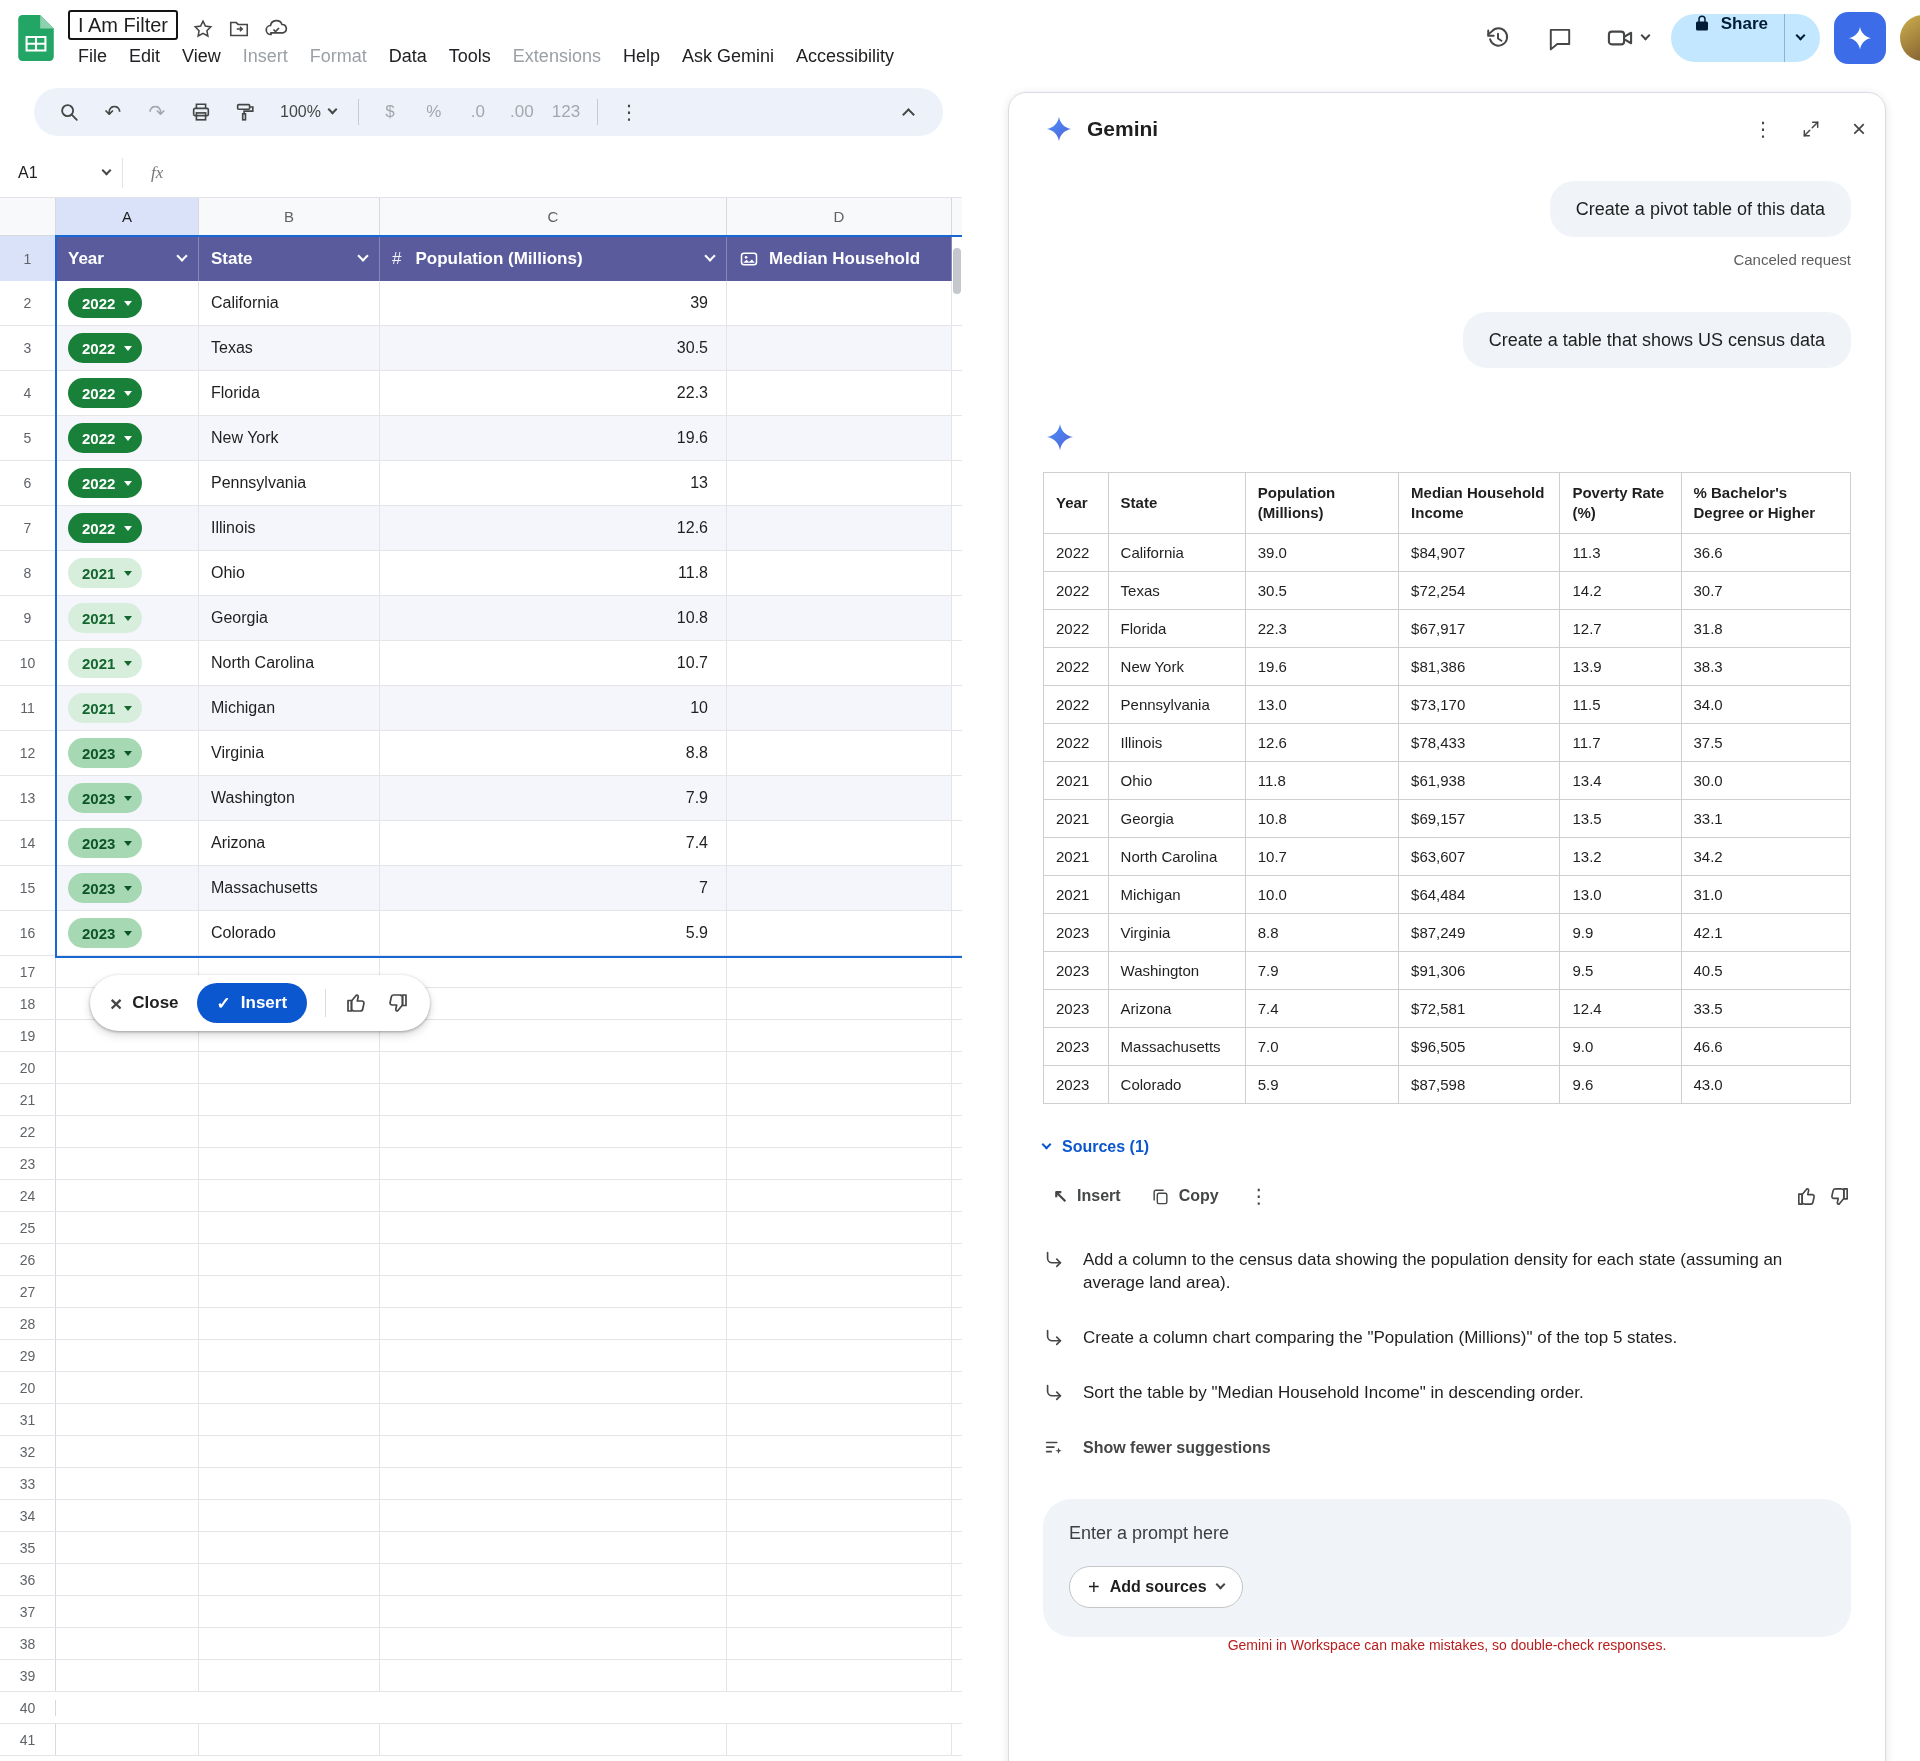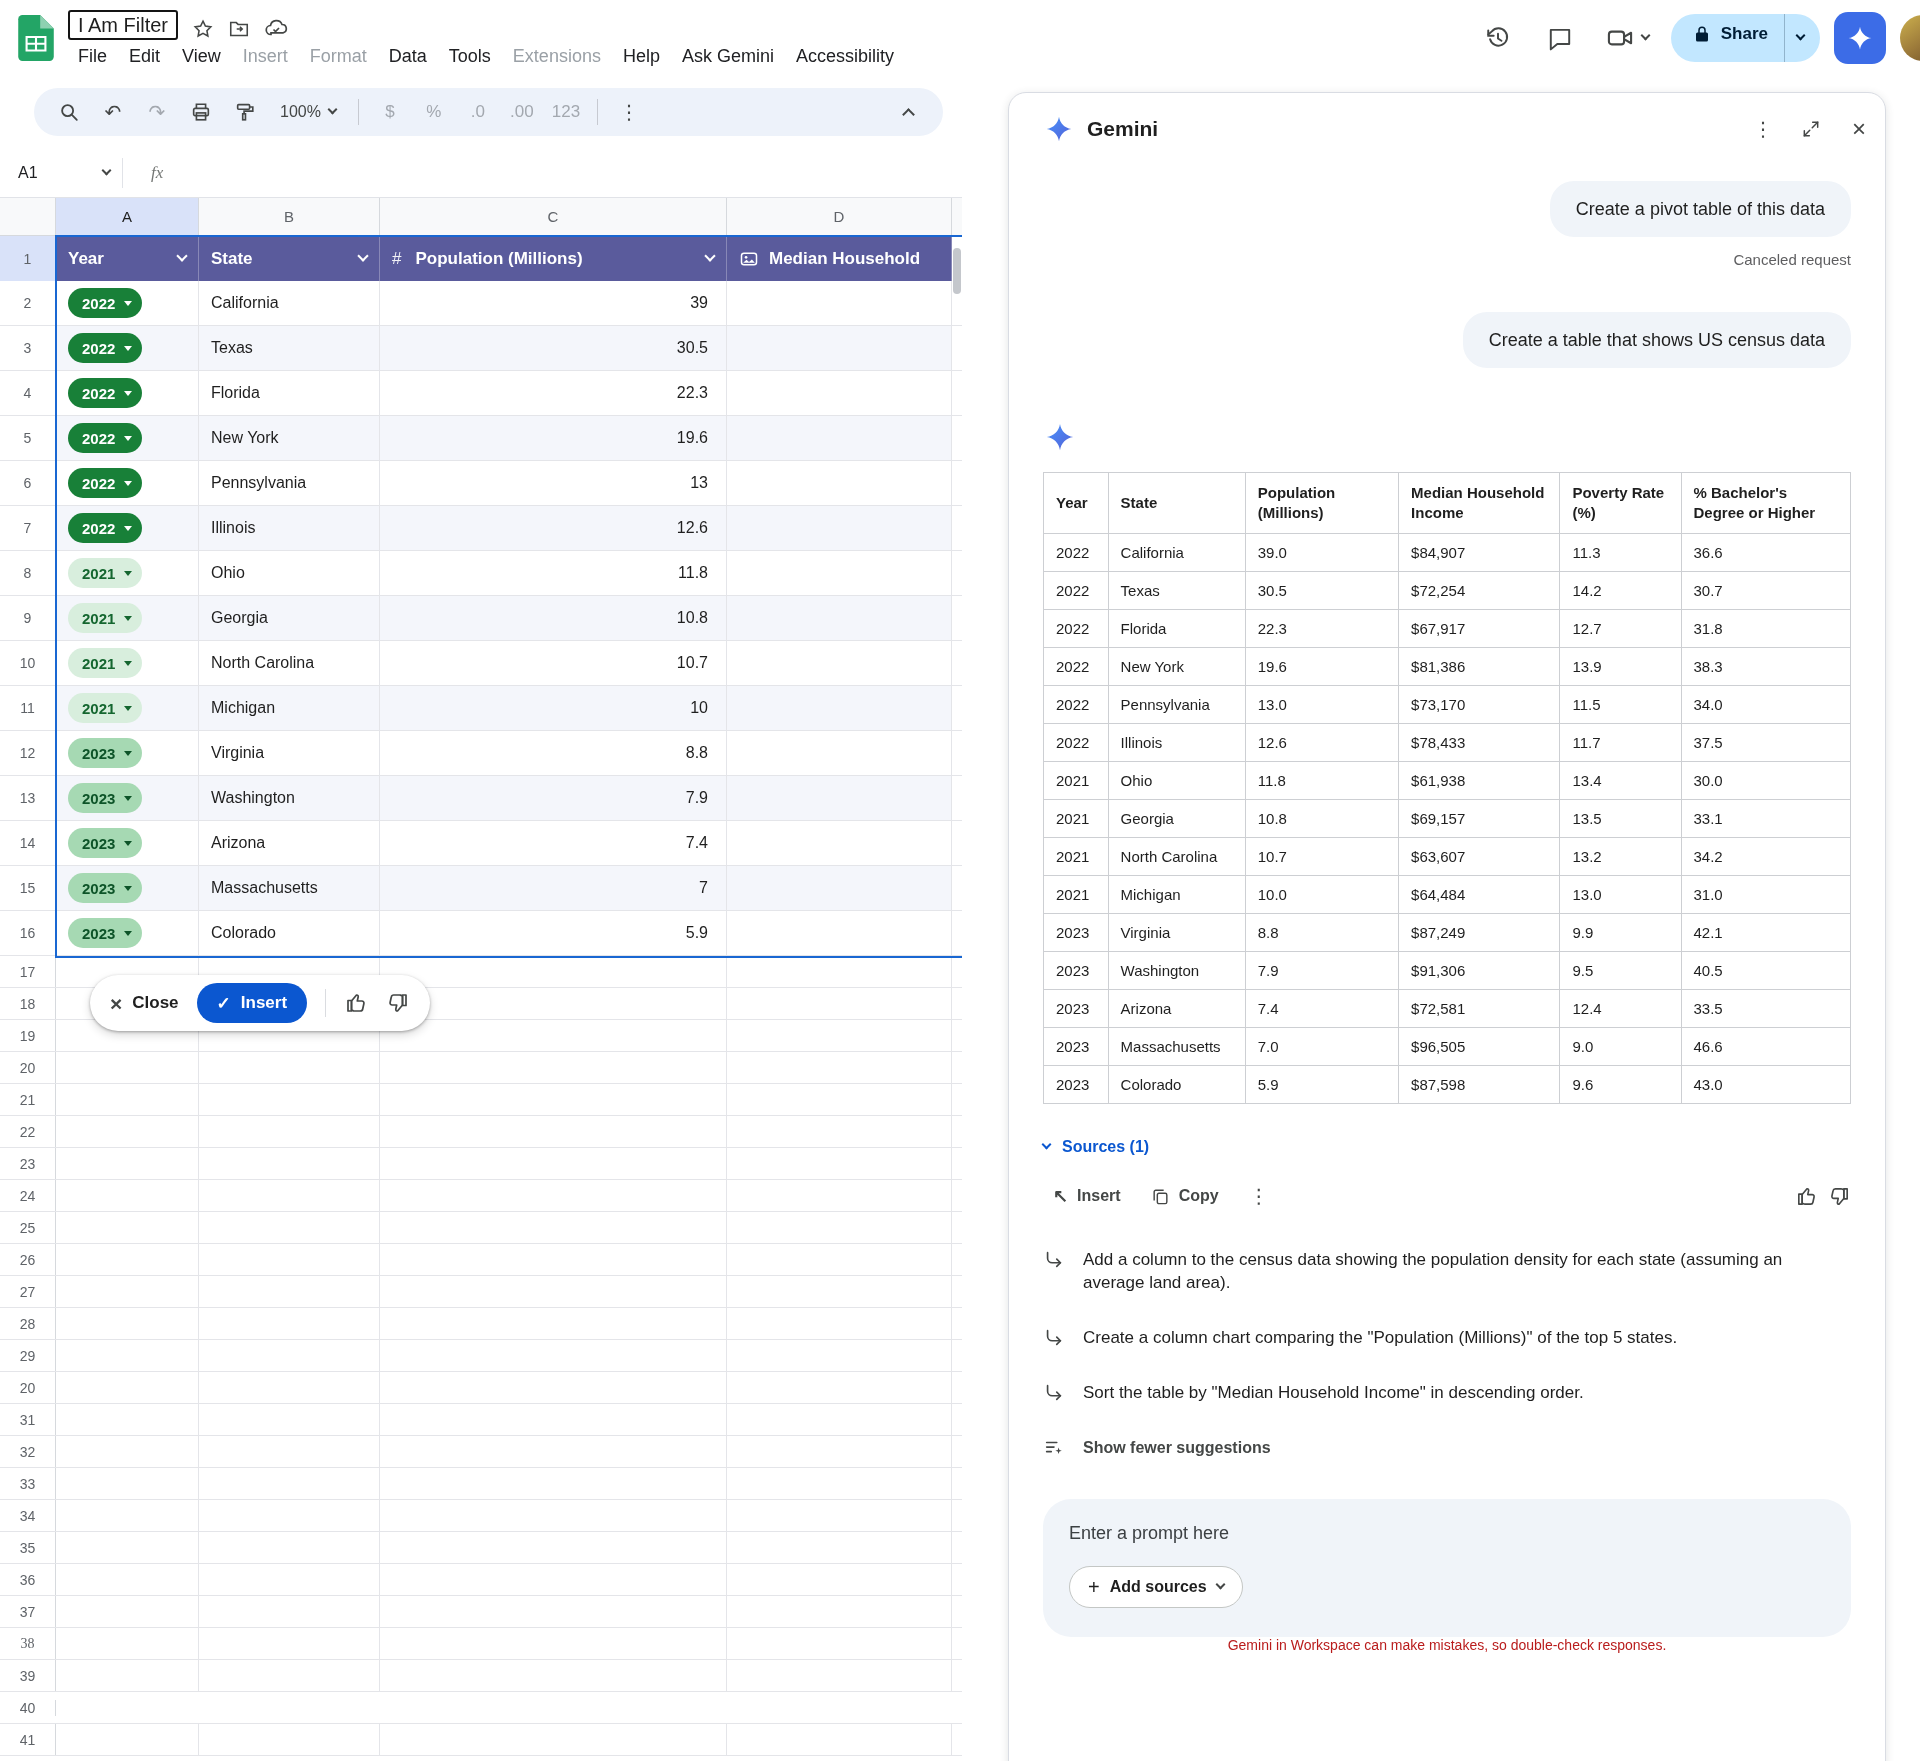--- a/index.html
+++ b/index.html
@@ -13,21 +13,21 @@
 .title-row{display:flex;align-items:flex-end;gap:14px;height:34px;}
 .doc-title{font-size:20px;line-height:26px;padding:0 8px;border:2px solid #141414;border-radius:3px;color:#1f1f1f;cursor:text;}
 .tb-ico{display:flex;align-items:center;justify-content:center;color:#444746;cursor:pointer;}
 .menu-row{display:flex;gap:2px;margin-top:2px;}
 .menu-item{font-size:18px;line-height:28px;padding:0 10px;border-radius:8px;color:#202124;cursor:pointer;}
 .menu-item.disabled{color:#9aa0a6;}
 .top-actions{margin-left:auto;display:flex;align-items:center;gap:14px;}
 .icon-btn{width:48px;height:48px;display:flex;align-items:center;justify-content:center;border-radius:50%;color:#444746;cursor:pointer;}
 .cam-group{display:flex;align-items:center;gap:8px;padding:0 8px;cursor:pointer;color:#444746;}
 .share-pill{display:flex;align-items:stretch;height:48px;background:#c2e7ff;border-radius:24px;overflow:hidden;color:#001d35;cursor:pointer;}
-.share-main{display:flex;gap:10px;align-items:center;padding:0 16px 8px 22px;font-size:17px;font-weight:bold;}
+.share-main{display:flex;gap:10px;padding:0 16px 8px 22px;font-size:17px;font-weight:bold;}
 .share-drop{display:flex;align-items:center;padding:0 16px 0 12px;border-left:1px solid rgba(0,29,53,.25);}
 .gem-btn{width:52px;height:52px;border-radius:14px;background:#3c6ce7;display:flex;align-items:center;justify-content:center;cursor:pointer;}
 .avatar{width:46px;height:46px;border-radius:50%;background:linear-gradient(145deg,#cdb14e 0%,#9c7a3a 55%,#6f4f28 100%);margin-right:-26px;flex:none;cursor:pointer;}
 
 
 .chev{display:inline-block;width:9px;height:9px;border-right:2px solid #444746;border-bottom:2px solid #444746;}
 .chev.down{transform:rotate(45deg);margin-top:-5px;}
 .chev.up{transform:rotate(-135deg);margin-top:5px;}
 .chev.white{border-color:#fff;width:8px;height:8px;}
 .chev.blue{border-color:#0b57d0;}
@@ -674,21 +674,21 @@
         <div class="cell" style="width: 347px;"></div>
         <div class="cell" style="width: 225px;"></div>
       </div>
       <div class="grid-row" style="height: 32px;">
         <div class="gutter">37</div>
         <div class="cell" style="width: 143px;"></div>
         <div class="cell" style="width: 181px;"></div>
         <div class="cell" style="width: 347px;"></div>
         <div class="cell" style="width: 225px;"></div>
       </div>
-      <div class="grid-row" style="height: 32px; font-family: Liberation Serif, serif;">
+      <div class="grid-row" style="height: 32px;">
         <div class="gutter">38</div>
         <div class="cell" style="width: 143px;"></div>
         <div class="cell" style="width: 181px;"></div>
         <div class="cell" style="width: 347px;"></div>
         <div class="cell" style="width: 225px;"></div>
       </div>
       <div class="grid-row" style="height: 32px;">
         <div class="gutter">39</div>
         <div class="cell" style="width: 143px;"></div>
         <div class="cell" style="width: 181px;"></div>

